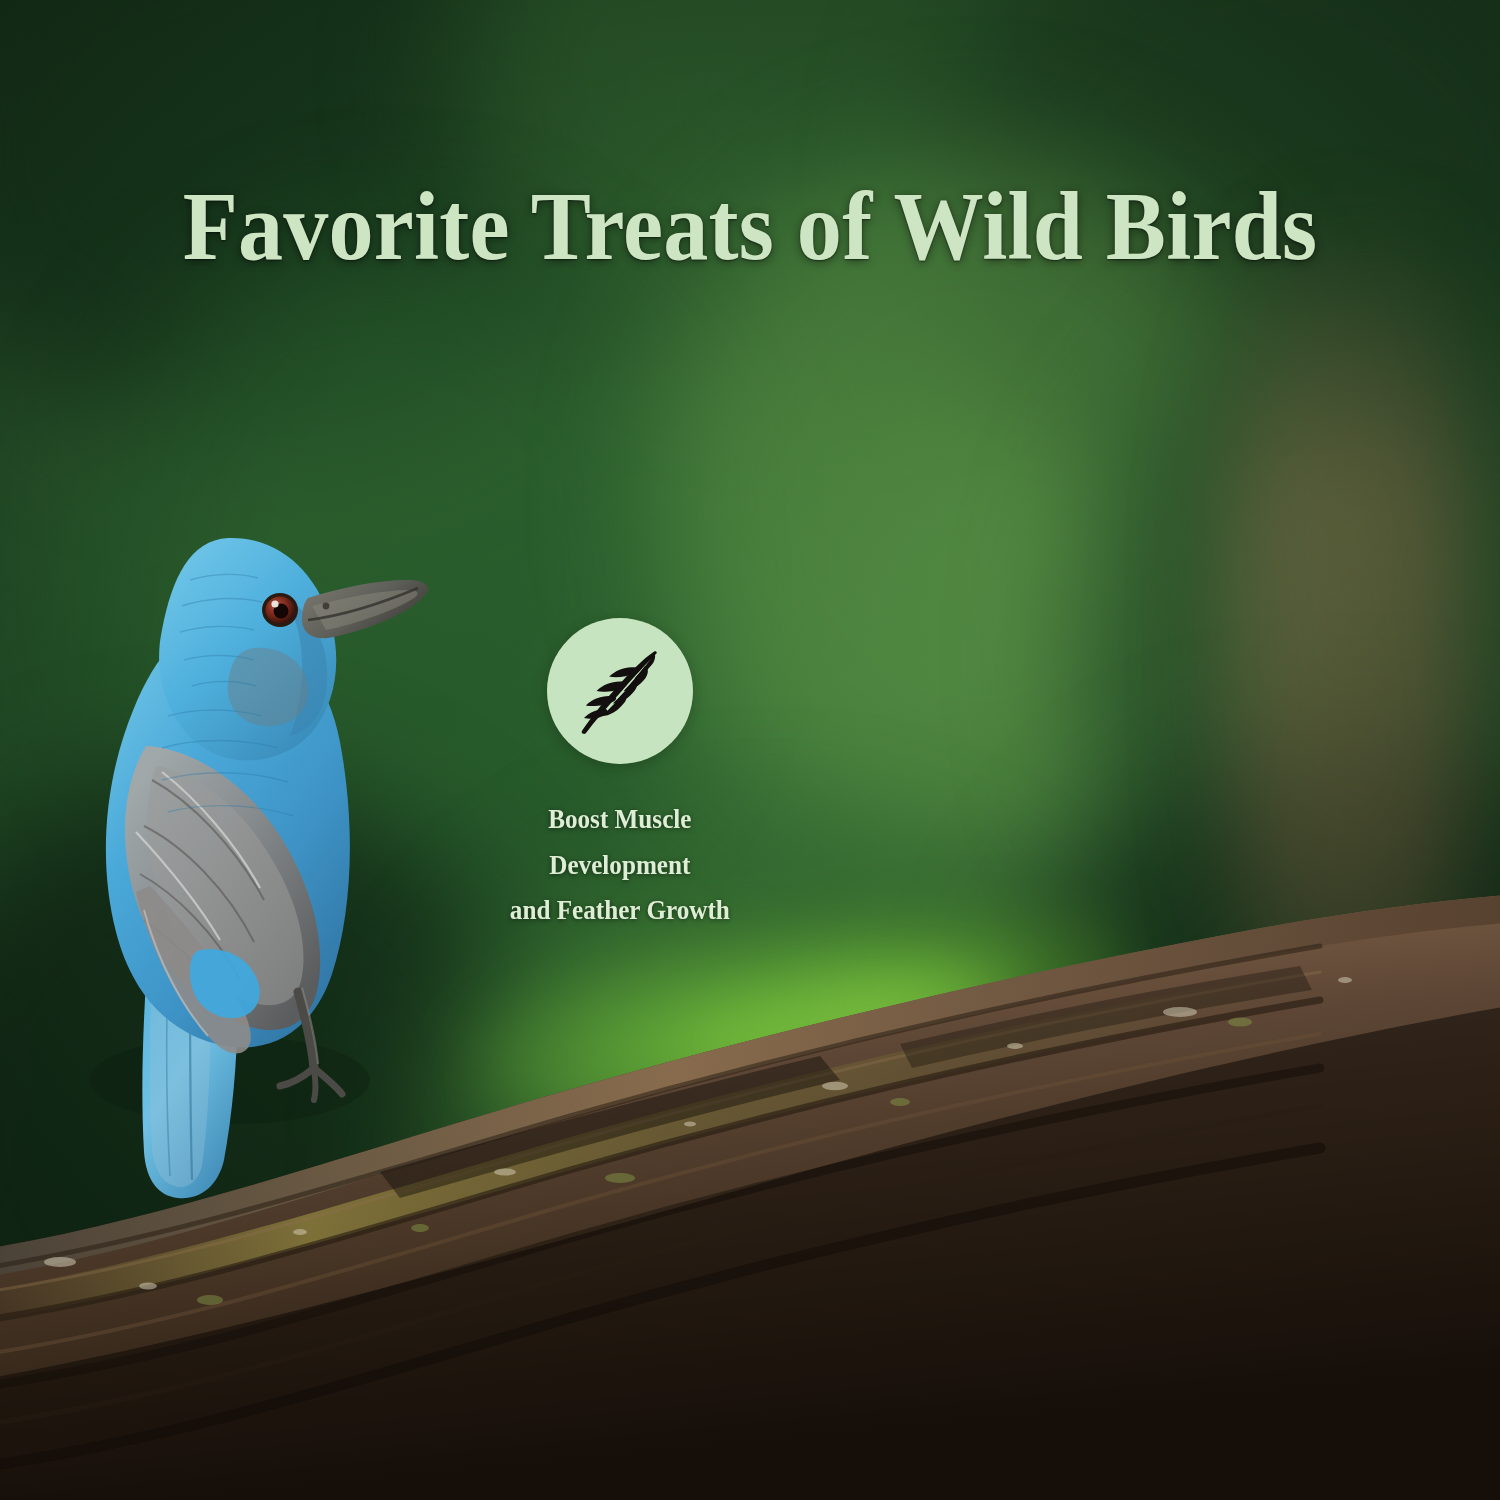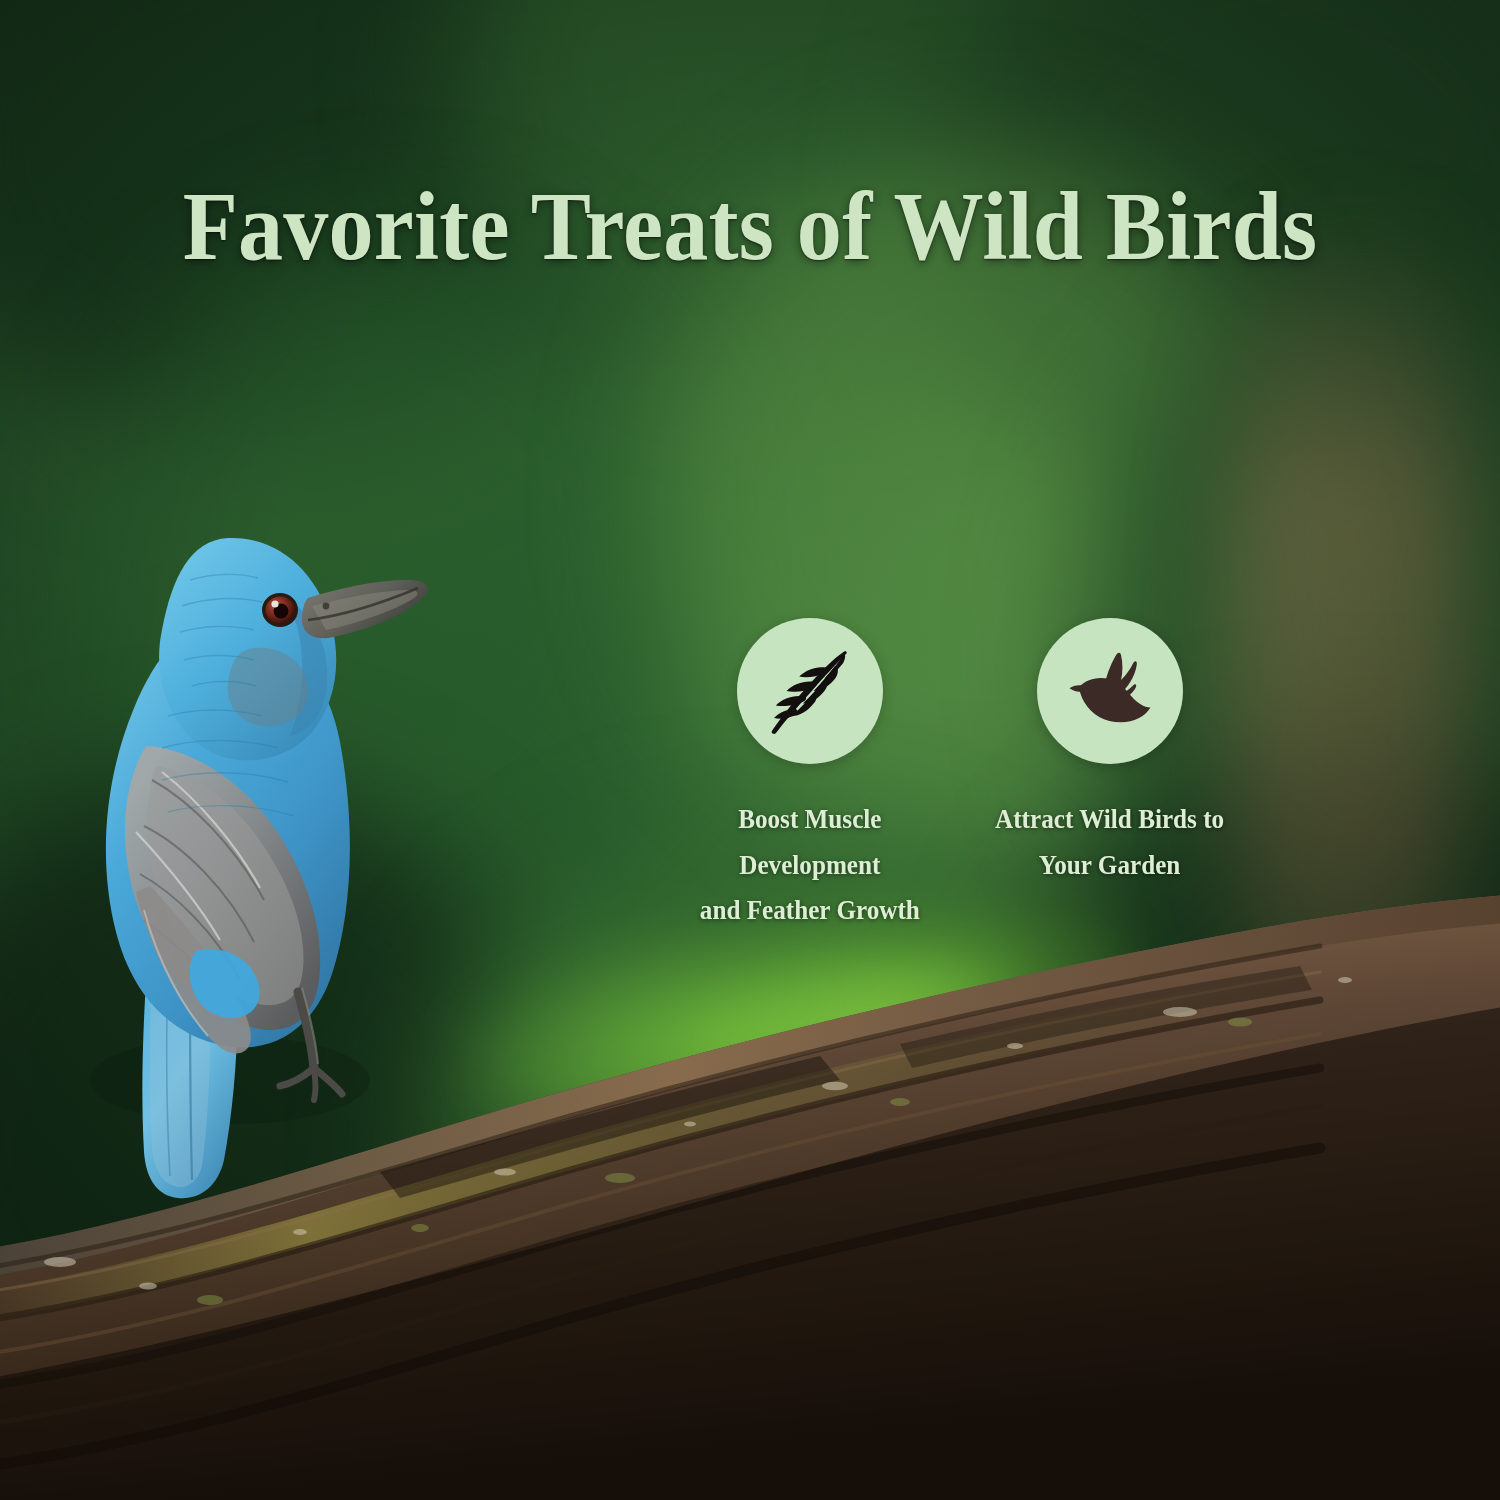--- a/index.html
+++ b/index.html
@@ -79,21 +79,21 @@
     letter-spacing:.2px;
     color:#cde5c2;
     transform:scaleX(.93);
     text-shadow:0 2px 10px rgba(0,0,0,.45), 0 1px 2px rgba(0,0,0,.5);
     white-space:nowrap;
   }
 
   
   .features{
     position:absolute;left:470px;top:618px;width:980px;
-    display:flex;justify-content:center;align-items:flex-start;
+    display:flex;justify-content:space-between;align-items:flex-start;
   }
   .feature{width:300px;display:flex;flex-direction:column;align-items:center;}
   .icon-circle{
     width:146px;height:146px;border-radius:50%;
     background:#c7e4c0;
     display:flex;align-items:center;justify-content:center;
     box-shadow:0 3px 14px rgba(0,0,0,.22);
   }
   .icon-circle svg{display:block;}
   .feature-label{
@@ -341,34 +341,16 @@
             <path d="M 34,70 C 24,70 16,74 10,80 C 18,82 28,80 34,76 C 37,74 37,71 34,70 Z"></path>
           </g>
         </svg>
       </div>
       <div class="feature-label">Boost Muscle
 Development
 and Feather Growth</div>
     </div>
 
 
-    <div class="feature">
-      <div class="icon-circle">
-        <svg width="92" height="92" viewBox="0 0 100 100">
-          <g fill="#3b2a26">
-
-            <path d="M 16,46 C 22,40 30,36 40,36 C 52,36 62,42 70,52 C 78,62 86,68 94,68
-                     C 88,78 76,84 62,84 C 44,84 30,76 22,62 C 19,57 17,51 16,46 Z"></path>
-            <path d="M 20,44 C 15,43 10,44 6,47 C 10,50 15,51 20,51 Z"></path>
-
-            <path d="M 44,44 C 46,34 50,22 56,12 C 58,8 61,7 62,11 C 64,20 64,30 62,38
-                     C 68,32 72,26 75,20 C 77,16 80,17 79,22 C 77,34 70,46 60,54
-                     C 66,52 71,48 75,44 C 78,41 80,44 77,48 C 70,58 58,64 46,64 C 42,58 42,50 44,44 Z"></path>
-          </g>
-        </svg>
-      </div>
-      <div class="feature-label">Attract Wild Birds to
-Your Garden</div>
-    </div>
 
   </div>
 
 </div>
 
 </body></html>

